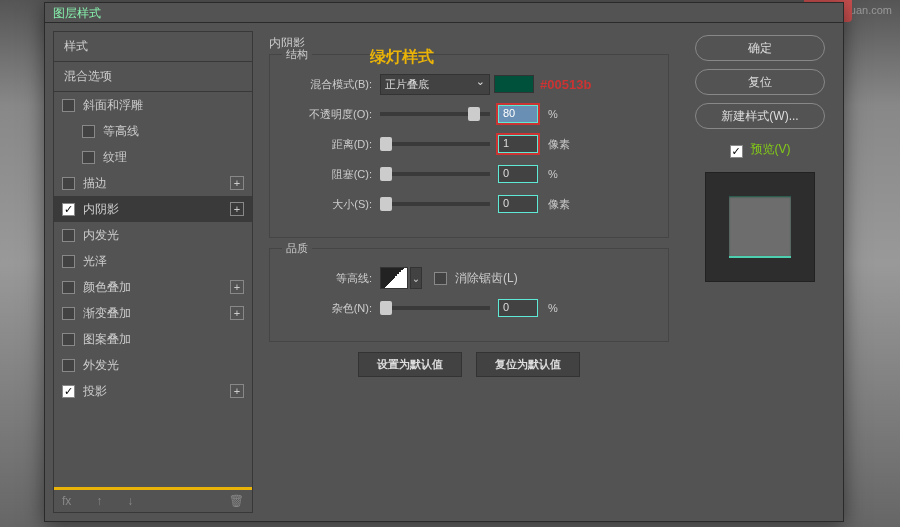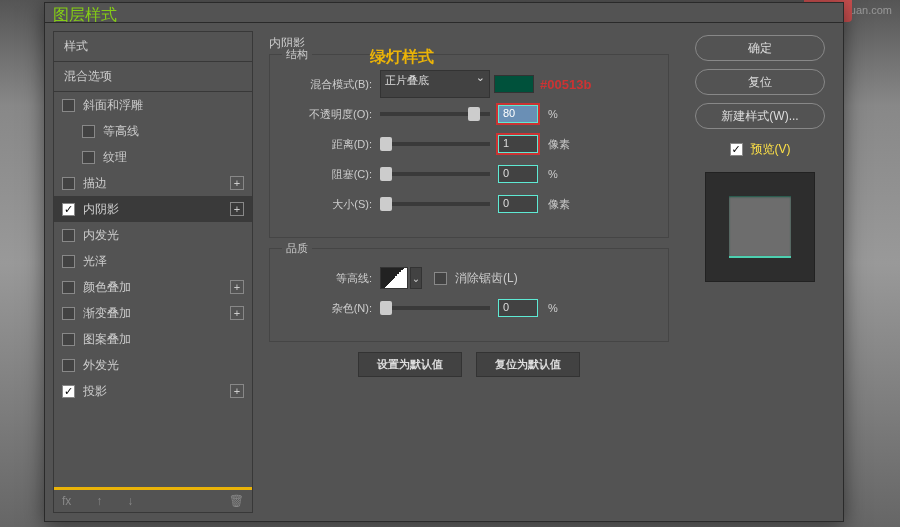--- a/index.html
+++ b/index.html
@@ -4,21 +4,21 @@
 <style>
 * { box-sizing: border-box; margin: 0; padding: 0; font-family: "Microsoft YaHei", sans-serif; }
 body { background: #2a2a2a; width: 900px; height: 527px; position: relative; overflow: hidden; }
 .backdrop { position: absolute; top: 0; left: 0; width: 100%; height: 100%; background: linear-gradient(180deg, #555 0%, #888 20%, #999 50%, #666 100%); }
 .watermark { position: absolute; top: 4px; right: 8px; color: #999; font-size: 11px; }
 .siyuan { position: absolute; top: 4px; right: 90px; color: #bbb; font-size: 11px; }
 .closebtn { position: absolute; top: 0; right: 48px; width: 48px; height: 22px; background: #c94f4f; border-radius: 0 0 4px 4px; display: flex; align-items: center; justify-content: center; }
 .closebtn svg { width: 14px; height: 14px; }
 
 .dialog { position: absolute; top: 2px; left: 44px; width: 800px; height: 520px; background: #535353; border: 1px solid #2a2a2a; box-shadow: 0 4px 20px rgba(0,0,0,0.5); }
-.titlebar { height: 20px; background: #535353; color: #84cc16; font-size: 16px; padding: 2px 8px; border-bottom: 1px solid #2a2a2a; }
+.titlebar { height: 20px; background: #535353; color: #86efac; font-size: 12px; padding: 2px 8px; border-bottom: 1px solid #2a2a2a; }
 .dlgbody { display: flex; height: calc(100% - 20px); padding: 8px; gap: 8px; }
 
 .leftpanel { width: 200px; background: #535353; border: 1px solid #383838; display: flex; flex-direction: column; }
 .styles-hdr { font-size: 12px; color: #ccc; padding: 6px 10px; border-bottom: 1px solid #383838; }
 .blend-opt { font-size: 12px; color: #ccc; padding: 6px 10px; border-bottom: 1px solid #383838; }
 .style-list { flex: 1; }
 .style-item { display: flex; align-items: center; padding: 4px 8px; font-size: 12px; color: #ccc; position: relative; height: 26px; }
 .style-item.sub { padding-left: 28px; }
 .style-item.sel { background: #3a3a3a; }
 .chk { width: 13px; height: 13px; border: 1px solid #888; background: #424242; margin-right: 8px; display: inline-flex; align-items: center; justify-content: center; flex-shrink: 0; }
@@ -28,40 +28,40 @@
 .footer-icons { border-top: 3px solid #eab308; padding: 4px 8px; display: flex; align-items: flex-end; gap: 25px; color: #888; font-size: 12px; }
 .footer-icons .spacer { flex: 1; }
 
 .midpanel { flex: 1; padding: 4px 8px; color: #ccc; font-size: 12px; }
 .effect-title { font-size: 12px; margin-bottom: 2px; }
 .section { border: 1px solid #454545; padding: 10px 14px 14px 14px; margin-bottom: 10px; position: relative; }
 .section-label { position: absolute; top: -8px; left: 12px; background: #535353; padding: 0 4px; font-size: 11px; }
 .annotation { position: absolute; top: -8px; left: 100px; color: #eab308; font-size: 16px; font-weight: bold; }
 .row { display: flex; align-items: center; margin: 8px 0; height: 22px; }
 .row-label { width: 96px; text-align: right; padding-right: 8px; font-size: 11px; }
-.select { background: #424242; border: 1px solid #333; color: #ddd; font-size: 11px; padding: 2px 4px; width: 110px; height: 28px; position: relative; }
+.select { background: #424242; border: 1px solid #333; color: #ddd; font-size: 11px; padding: 2px 4px; width: 110px; height: 21px; position: relative; }
 .select::after { content: "⌄"; position: absolute; right: 4px; top: 0; }
 .swatch { width: 40px; height: 18px; background: #00513b; border: 1px solid #333; margin-left: 4px; }
 .hex-anno { color: #c33; font-size: 13px; margin-left: 6px; font-weight: bold; }
 .slider { flex: 0 0 110px; height: 4px; background: #3a3a3a; position: relative; margin-right: 8px; }
 .slider .thumb { position: absolute; top: -5px; width: 12px; height: 14px; background: #ccc; border-radius: 2px; }
 .numbox { width: 40px; height: 18px; background: #424242; border: 1px solid #5eead4; color: #ddd; font-size: 11px; text-align: left; padding: 1px 4px; }
 .numbox.hl { background: #6a8fb5; color: #fff; outline: 2px solid #c33; }
 .numbox.hl2 { outline: 2px solid #c33; }
 .unit { margin-left: 10px; font-size: 11px; }
 .angle-dial { width: 28px; height: 28px; border: 1px solid #888; border-radius: 50%; position: relative; margin-right: 6px; }
 .angle-dial::after { content: ""; position: absolute; width: 12px; height: 1px; background: #ccc; top: 50%; left: 50%; transform-origin: left; transform: rotate(-90deg); }
 .contour { width: 28px; height: 22px; background: linear-gradient(135deg, #222 50%, #fff 50%); border: 1px solid #333; margin-right: 2px; }
 .contour-dd { width: 12px; height: 22px; background: #424242; border: 1px solid #333; display: inline-flex; align-items: center; justify-content: center; font-size: 10px; margin-right: 12px; }
 .btnrow { display: flex; gap: 14px; justify-content: center; margin-top: 8px; font-weight: bold; }
 .btn2 { background: #424242; border: 1px solid #333; color: #ddd; font-size: 11px; padding: 4px 18px; }
 
 .rightpanel { width: 150px; display: flex; flex-direction: column; gap: 8px; align-items: center; padding-top: 4px; }
 .rbtn { width: 130px; height: 26px; border: 1px solid #888; border-radius: 13px; background: #535353; color: #ddd; font-size: 12px; display: flex; align-items: center; justify-content: center; }
-.preview-chk { display: flex; align-items: center; font-size: 12px; color: #fde047; margin-top: 4px; }
+.preview-chk { display: flex; align-items: flex-end; font-size: 12px; color: #84cc16; margin-top: 4px; }
 .preview-box { width: 110px; height: 110px; background: #2d2d2d; border: 1px solid #222; margin-top: 6px; display: flex; align-items: center; justify-content: center; }
 .preview-inner { width: 62px; height: 62px; background: #6d6d6d; border-bottom: 2px solid #4dd0b0; box-shadow: inset 0 1px 2px rgba(0,81,59,0.8); }
 </style>
 </head>
 <body>
 
 <div class="backdrop"></div>
 <div class="siyuan">思缘设计论坛</div>
 <div class="watermark">www.missyuan.com</div>
 <div class="closebtn">

